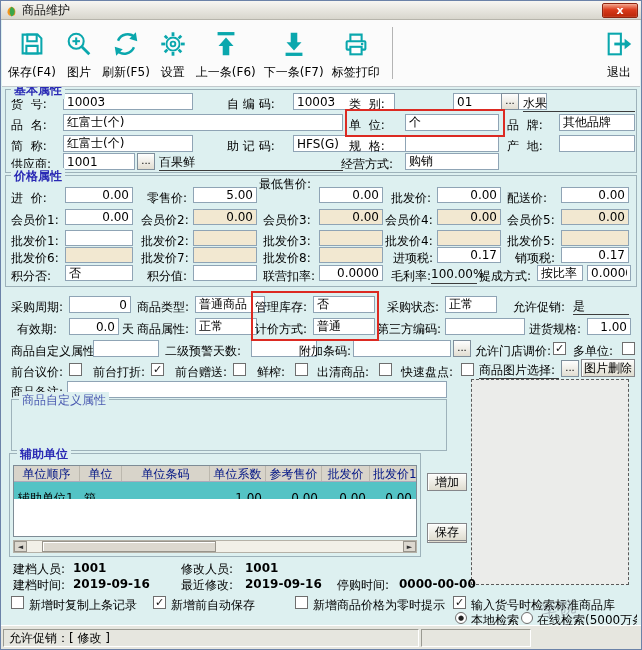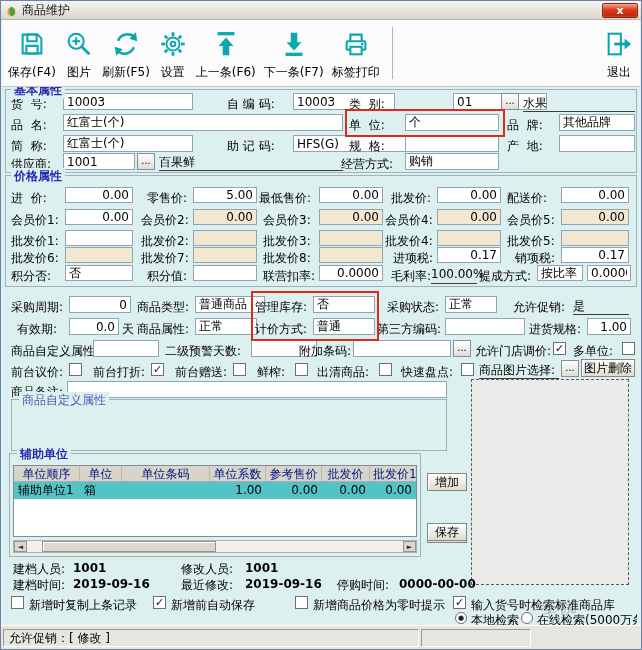--- a/index.html
+++ b/index.html
@@ -24,21 +24,21 @@
 .bbtn{position:absolute;height:17px;background:linear-gradient(#fefefe,#e2ded2);border:1px solid #7f8f9c;font-size:10px;line-height:13px;text-align:center;color:#000;z-index:1}
 .pbtn{position:absolute;background:linear-gradient(#fdfdfb,#dfdccf);border:1px solid #85868a;box-shadow:inset 1px 1px 0 #fff;font-size:12px;text-align:center;line-height:16px;color:#000;z-index:1}
 .cbx{position:absolute;width:13px;height:13px;border:1px solid #6e6e6e;background:#fff;font-size:11px;line-height:11px;text-align:center;color:#111;z-index:1}
 .rdo{position:absolute;width:12px;height:12px;border:1px solid #6e6e6e;border-radius:50%;background:#fff;font-size:7px;line-height:10px;text-align:center;color:#222;z-index:1}
 .hl{position:absolute;border:2px solid #dc2a22;z-index:6;pointer-events:none}
 .imgpanel{position:absolute;left:470px;top:378px;width:158px;height:206px;background:#ebecea;border:1px dashed #5a5a5a;z-index:1}
 .auxtable{position:absolute;left:12px;top:464px;width:404px;height:72px;background:#fff;border:1px solid #7e8c96;z-index:1}
 .thead{display:flex;height:16px;background:#d8d4ca;border-bottom:1px solid #aab;color:#001485;font-size:12px}
 .thead span{border-right:1px solid #bcb8ae;padding:0 3px;overflow:hidden;white-space:nowrap;text-align:center;line-height:16px}
 .trow{display:flex;height:17px;background:#54c3c5;color:#000;font-size:12px}
-.trow span{padding:0 4px;overflow:hidden;white-space:nowrap;line-height:17px}
+.trow span{padding:8px 4px;overflow:hidden;white-space:nowrap;line-height:17px}
 .trow span.n{text-align:right}
 .scrollh{position:absolute;left:12px;top:539px;width:404px;height:13px;background:#f2f0e8;border:1px solid #b5b1a7;z-index:1}
 .sarrow{position:absolute;top:0;width:13px;height:11px;background:#dcd8cf;border:1px solid #98948b;font-size:7px;line-height:11px;text-align:center;color:#333}
 .sthumb{position:absolute;left:28px;top:0;width:174px;height:11px;background:#dcd8cf;border:1px solid #98948b;box-shadow:inset 1px 1px 0 #fff}
 .alabel{position:absolute;font-size:12px;color:#000;white-space:pre;z-index:1}
 .aval{position:absolute;font-size:12px;font-weight:bold;color:#000;white-space:pre;z-index:1}
 .statusbar{position:absolute;left:0;right:0;bottom:0;height:24px;background:#e6e6df;border-top:1px solid #fff;z-index:3}
 .spanel{position:absolute;top:3px;height:18px;border:1px solid;border-color:#9a9a92 #fff #fff #9a9a92;font-size:12px;line-height:16px;padding:0 5px;color:#000;white-space:pre;overflow:hidden}
 .watermark{position:absolute;left:540px;top:598px;font-size:16px;color:rgba(115,120,132,0.5);transform:rotate(-10deg);letter-spacing:3px;z-index:7;pointer-events:none}
 .olabel{position:absolute;font-size:12px;color:#000;white-space:nowrap;overflow:hidden;z-index:1}
@@ -186,21 +186,21 @@
 
   <div class="hl" style="left:344px;top:108px;width:160px;height:28px"></div>
 
   <div class="grpbox" style="left:4px;top:174px;width:632px;height:112px"></div>
   <span class="grpleg" style="left:10px;top:167px">价格属性</span>
 
   <span class="lbl" style="left:10px;top:189px">进  价:</span>
   <input class="ipt num" style="left: 64px; top: 186px; width: 68px; height: 16px;" value="0.00">
   <span class="lbl" style="left:146px;top:189px">零售价:</span>
   <input class="ipt num" style="left: 192px; top: 186px; width: 64px; height: 16px;" value="5.00">
-  <span class="lbl" style="left:258px;top:189px">最低售价:</span>
+  <span class="lbl" style="left:258px;top:175px">最低售价:</span>
   <input class="ipt num" style="left: 318px; top: 186px; width: 64px; height: 16px;" value="0.00">
   <span class="lbl" style="left:390px;top:189px">批发价:</span>
   <input class="ipt num" style="left: 436px; top: 186px; width: 64px; height: 16px;" value="0.00">
   <span class="lbl" style="left:506px;top:189px">配送价:</span>
   <input class="ipt num" style="left: 560px; top: 186px; width: 68px; height: 16px;" value="0.00">
 
   <span class="lbl" style="left:10px;top:211px">会员价1:</span>
   <input class="ipt num" style="left: 64px; top: 208px; width: 68px; height: 16px;" value="0.00">
   <span class="lbl" style="left:140px;top:211px">会员价2:</span>
   <input class="ipt num ro" style="left: 192px; top: 208px; width: 64px; height: 16px;" value="0.00">

